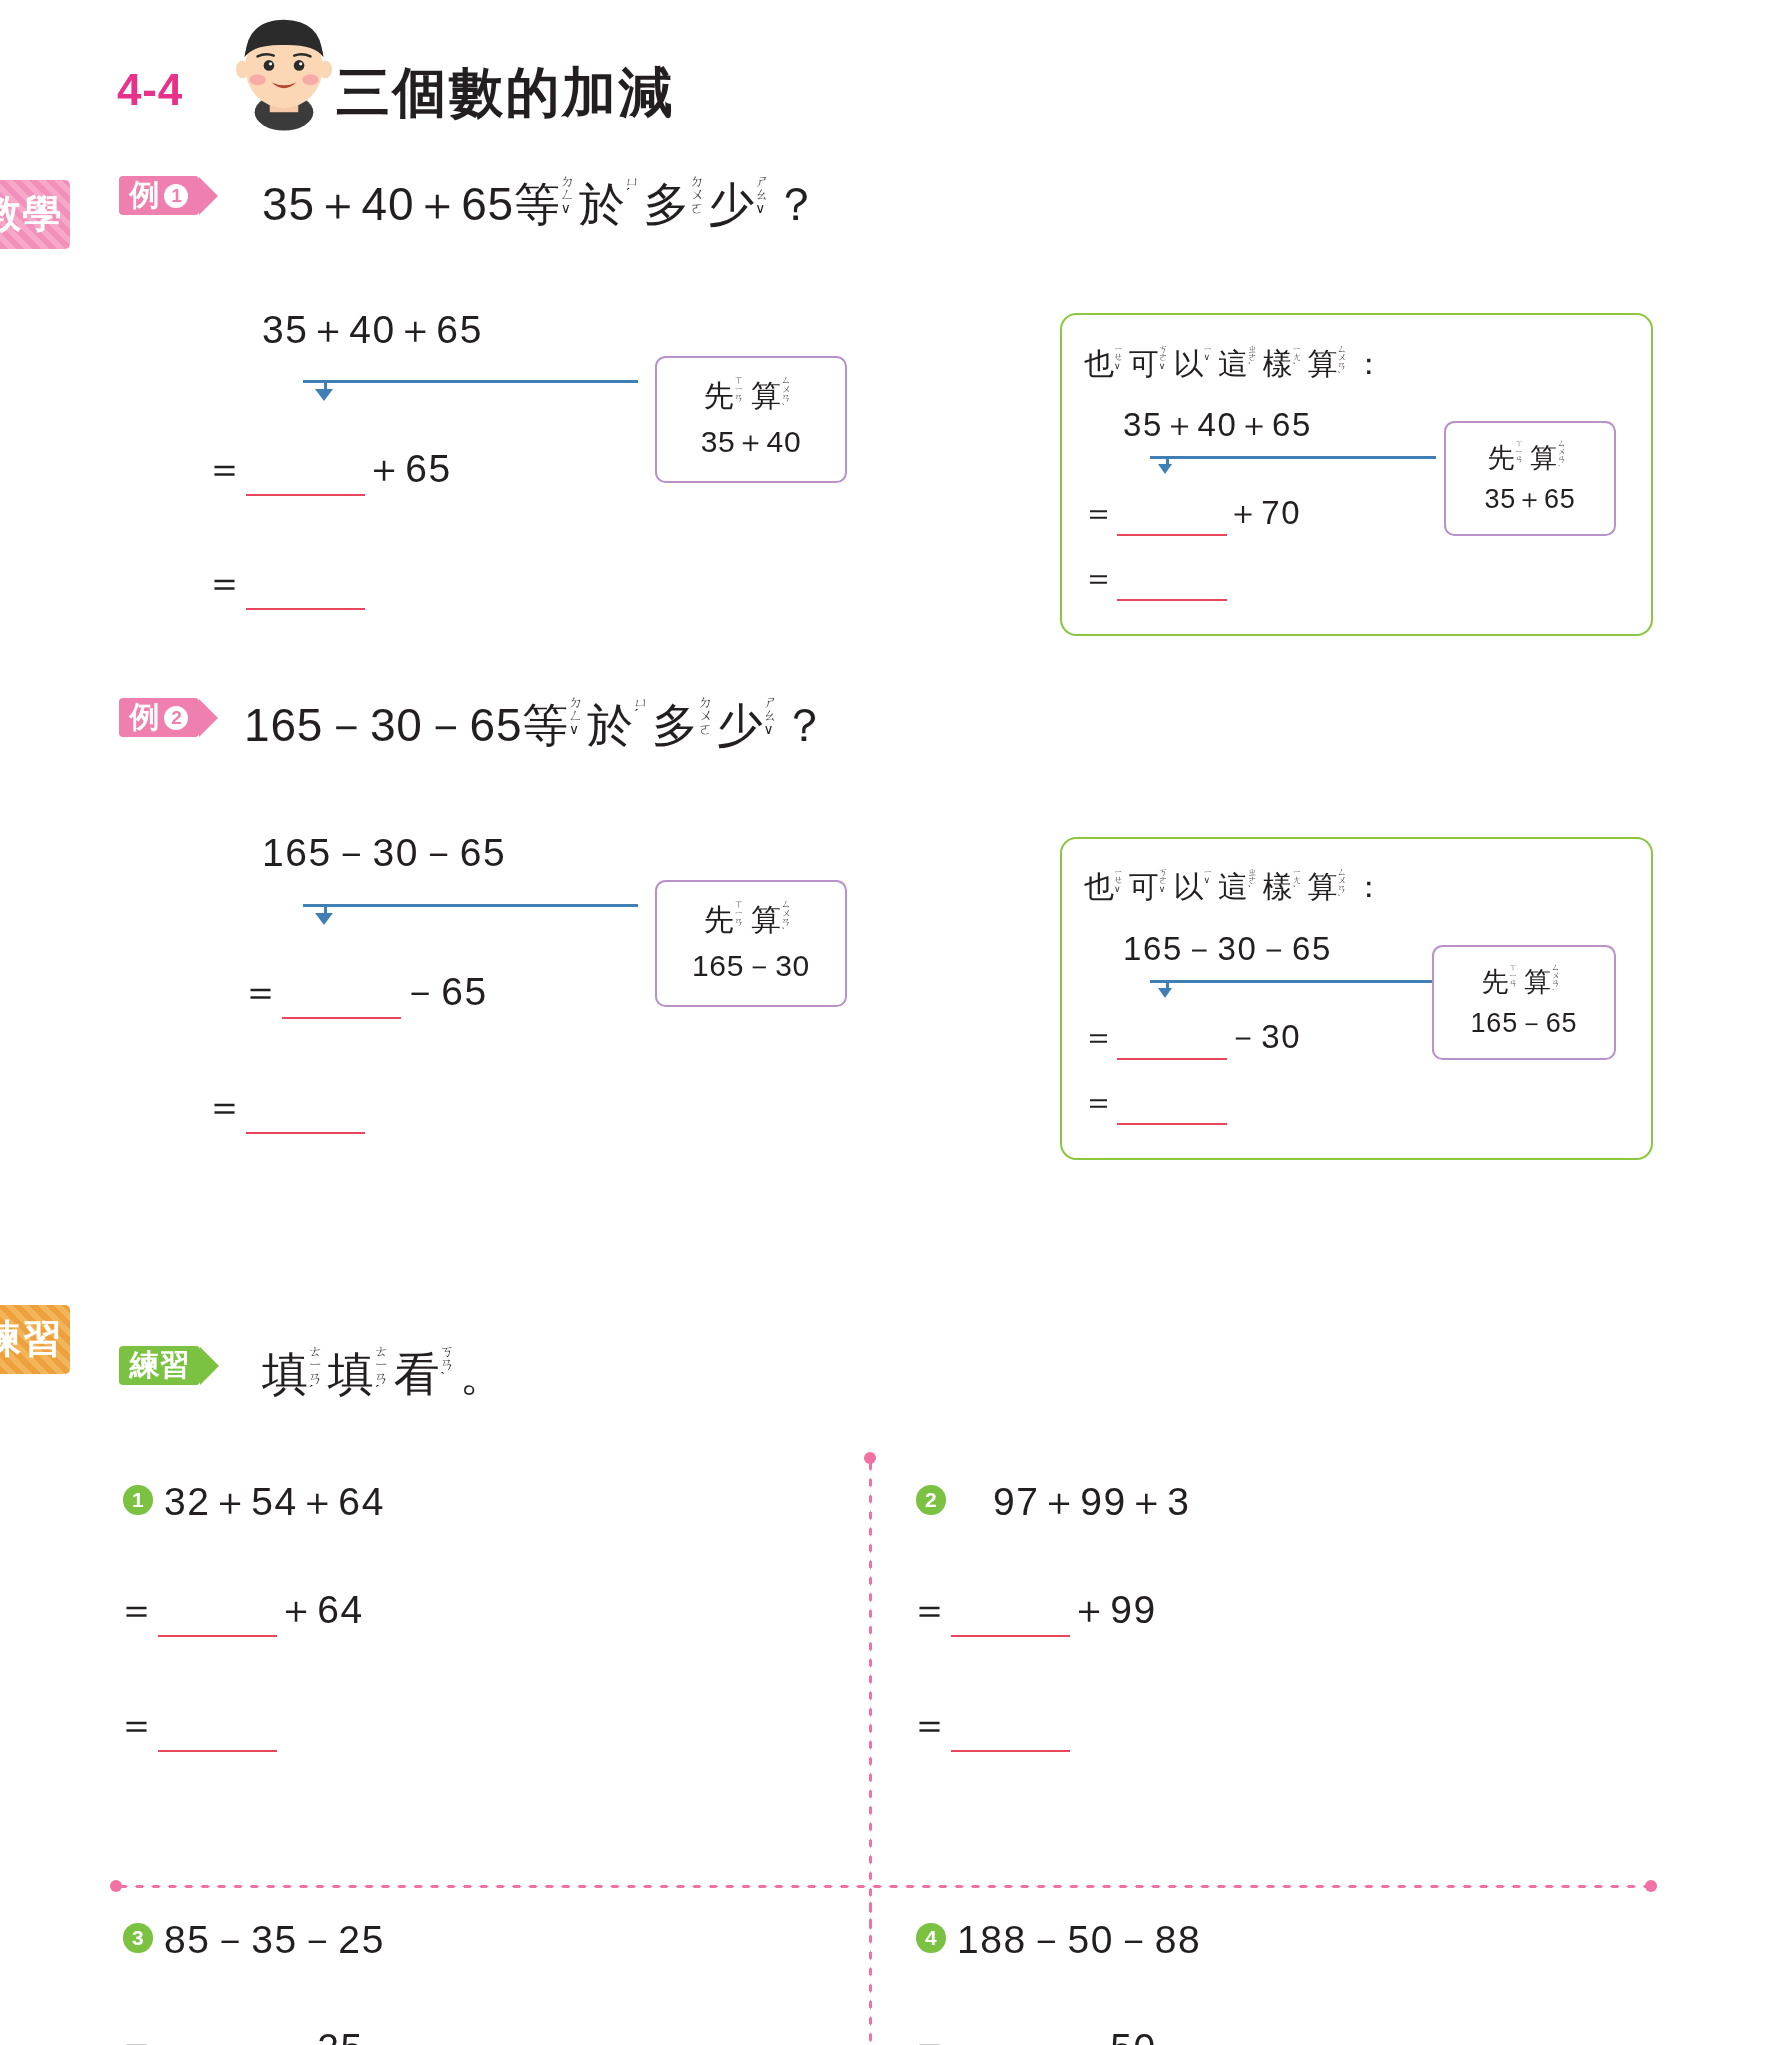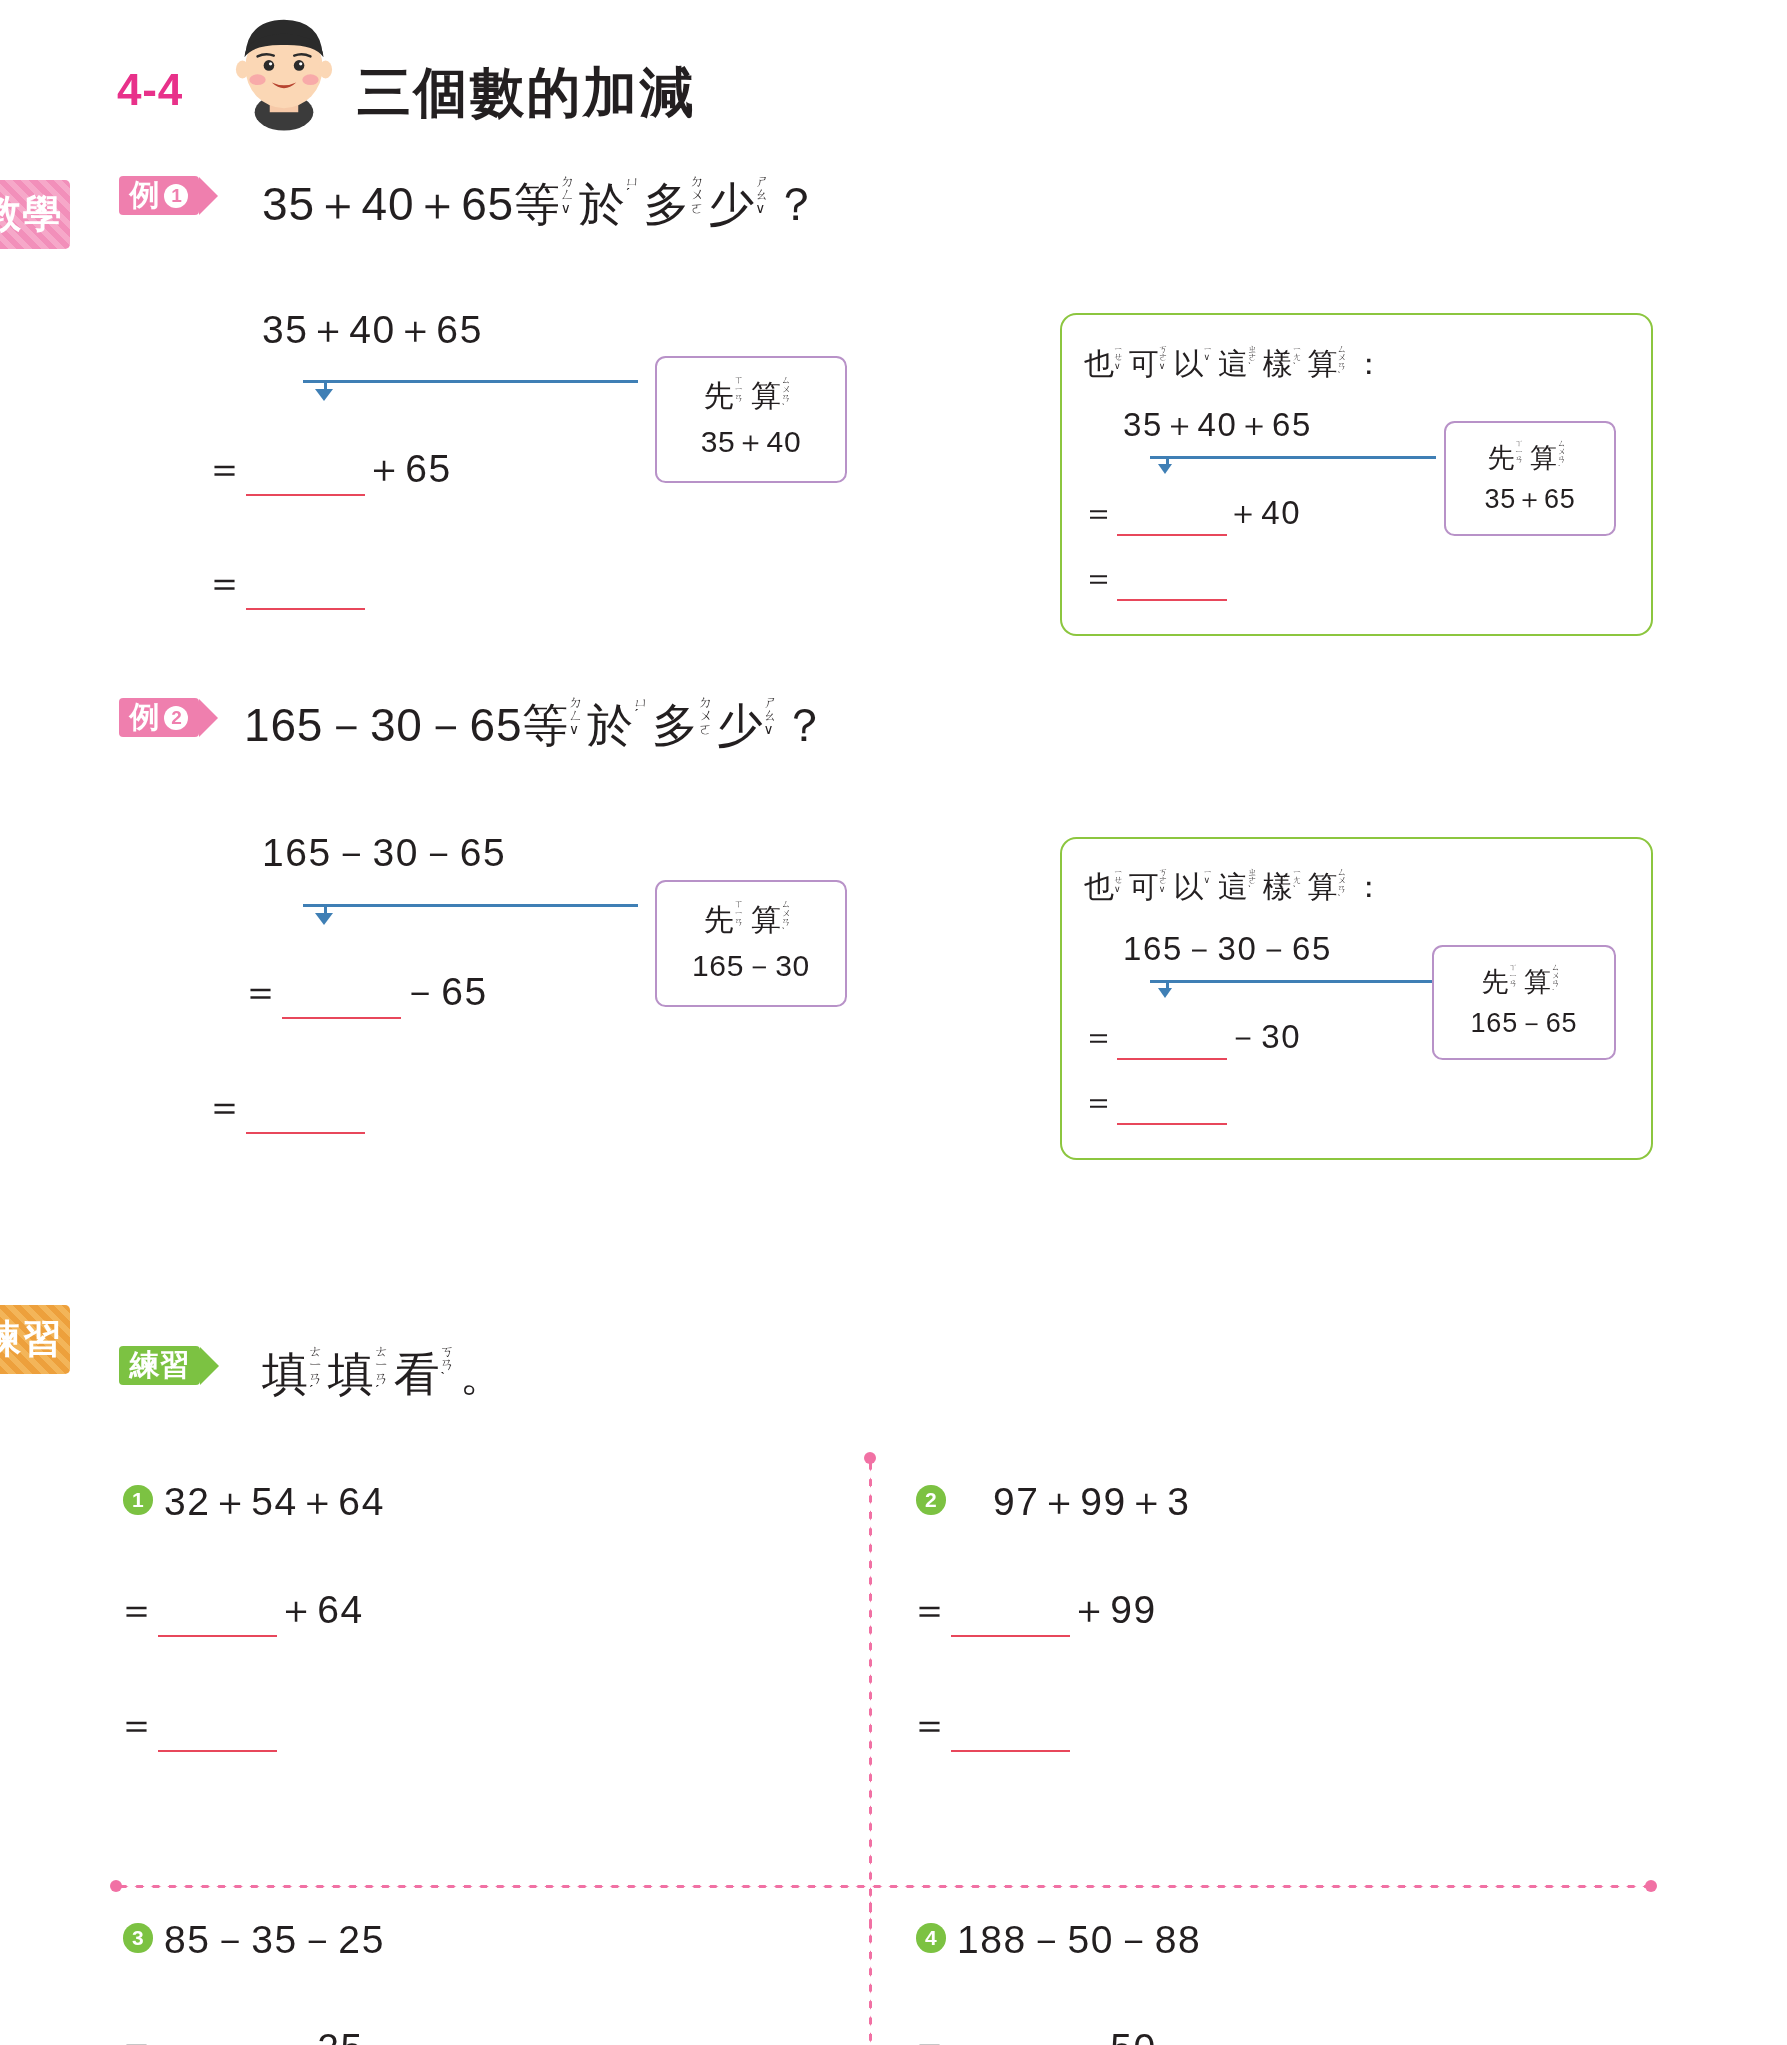--- a/index.html
+++ b/index.html
@@ -41,21 +41,21 @@
   }
   .ruby > .bpmf span { display: block; }
   .sec-num {
     left: 117px; top: 65px;
     font-size: 44px;
     font-weight: bold;
     color: #e8318a;
     letter-spacing: 0.8px;
   }
   .sec-title {
-    left: 357px; top: 57px;
+    left: 336px; top: 57px;
     font-size: 54px;
     font-weight: bold;
     letter-spacing: 2.5px;
     color: #231f20;
   }
   .boy {
     left: 229px; top: 12.3px; width: 110px; height: 119px;
   }
 
   
@@ -329,21 +329,21 @@
 
 <div class="abs mline" style="left:1123px; top:403px; font-size:33px;">35＋40＋65</div>
 
 <div class="connector" style="left:1150px; top:456px; width:286px; height:23px;">
   <div class="bar" style="width:286px;"></div>
   <div class="stem" style="left:16.4px; top:0; height:9.8px;"></div>
   <div class="head" style="left:8.2px; top:8.2px; border-left-width:7.4px; border-right-width:7.4px; border-top-width:10.6px;"></div>
 </div>
 
 <div class="abs mline nowrap" style="left:1082px; top:491px; font-size:33px;">
-  <span>＝</span><span class="blank" style="width:110px; height:24.5px;"></span><span>＋40</span>
+  <span>＝</span><span class="blank" style="width:110px; height:24.5px;"></span><span>＋70</span>
 </div>
 
 <div class="abs mline nowrap" style="left:1082px; top:556px; font-size:33px;">
   <span>＝</span><span class="blank" style="width:110px; height:24.5px;"></span>
 </div>
 
 <div class="abs hintbox" style="left:1444px; top:421px; width:172px; height:115px;">
   <div class="l1" style="font-size:27px;">
     <span class="ruby"><span class="base">先</span><span class="bpmf">
           <span>ㄒ</span>

